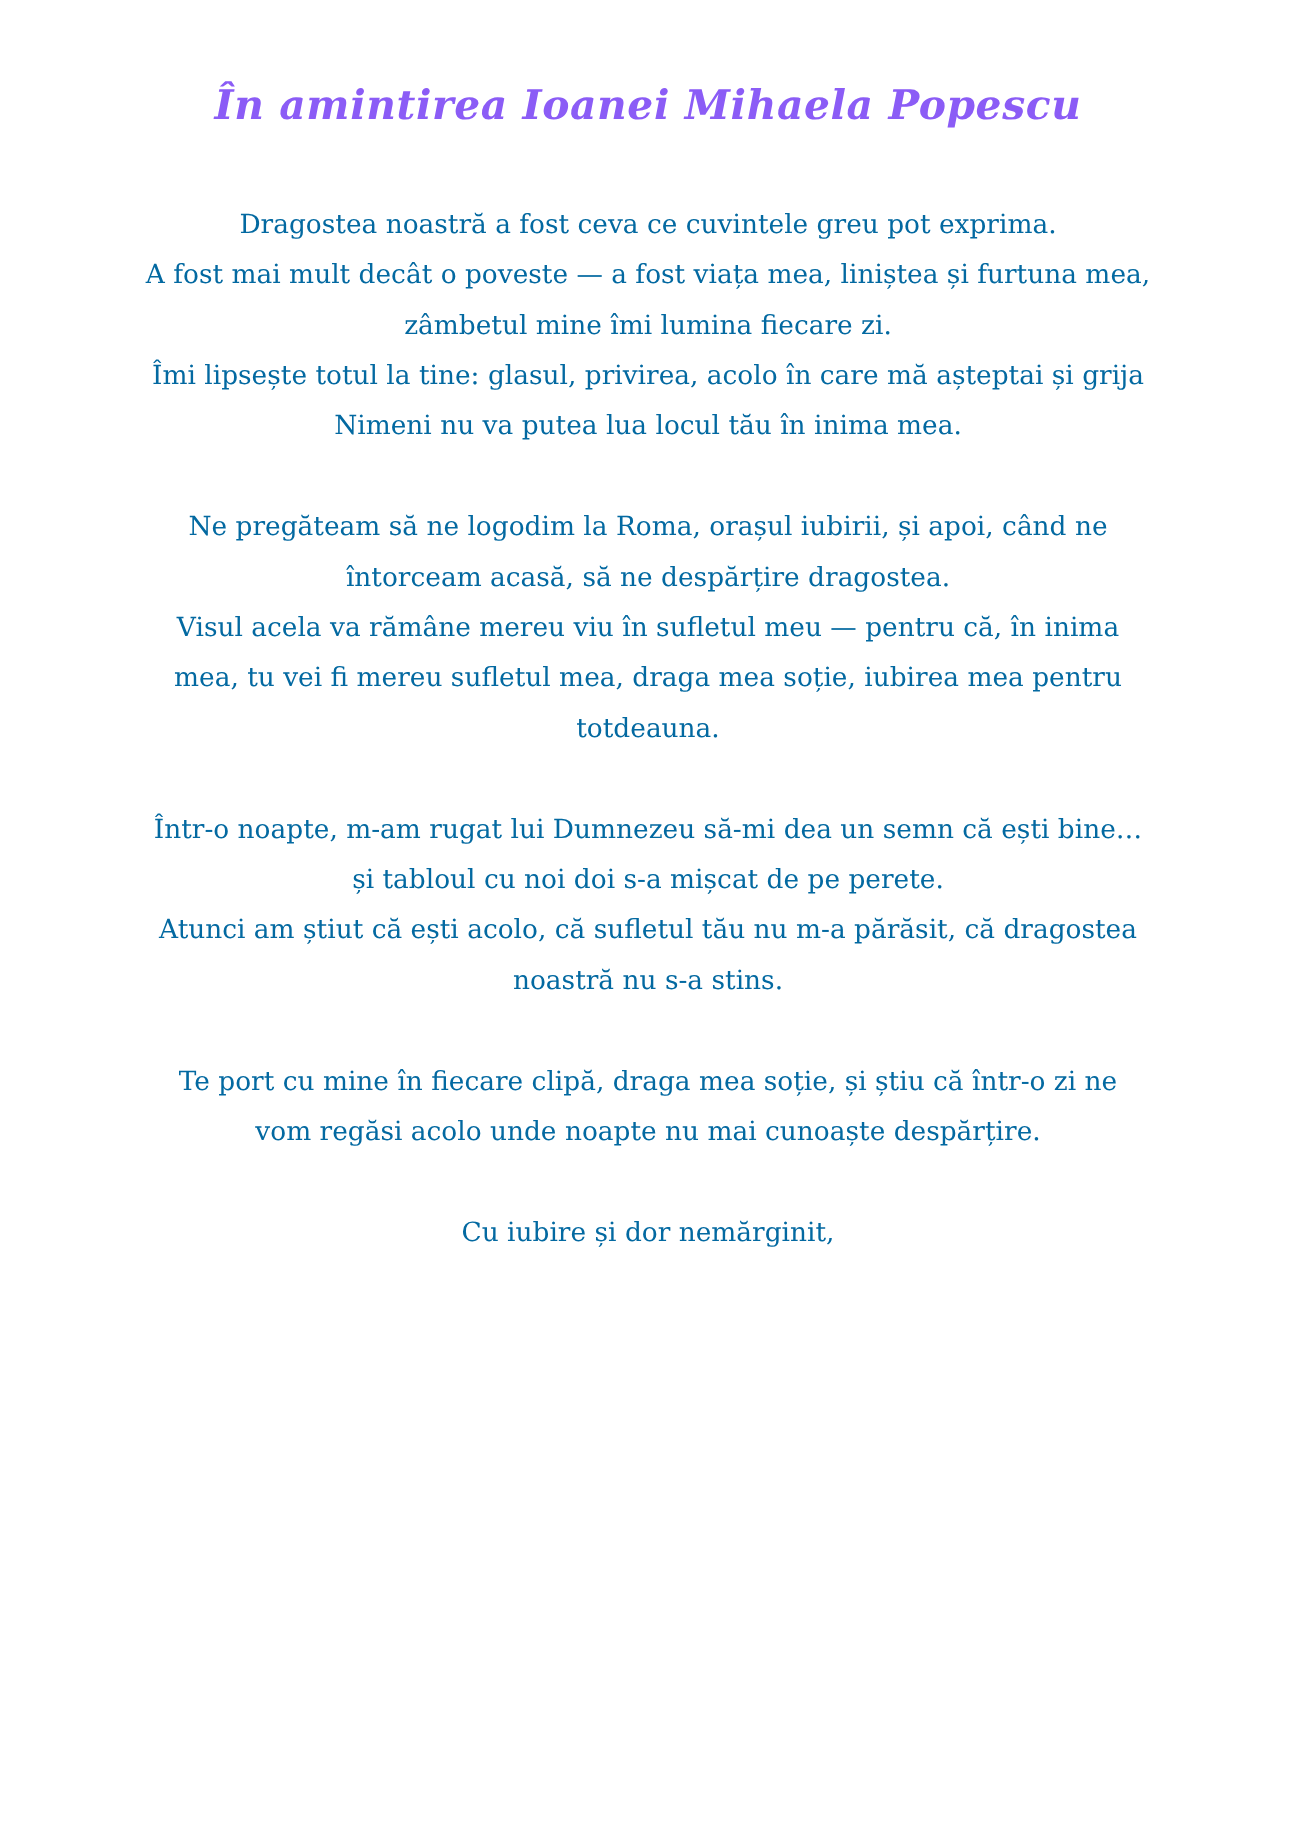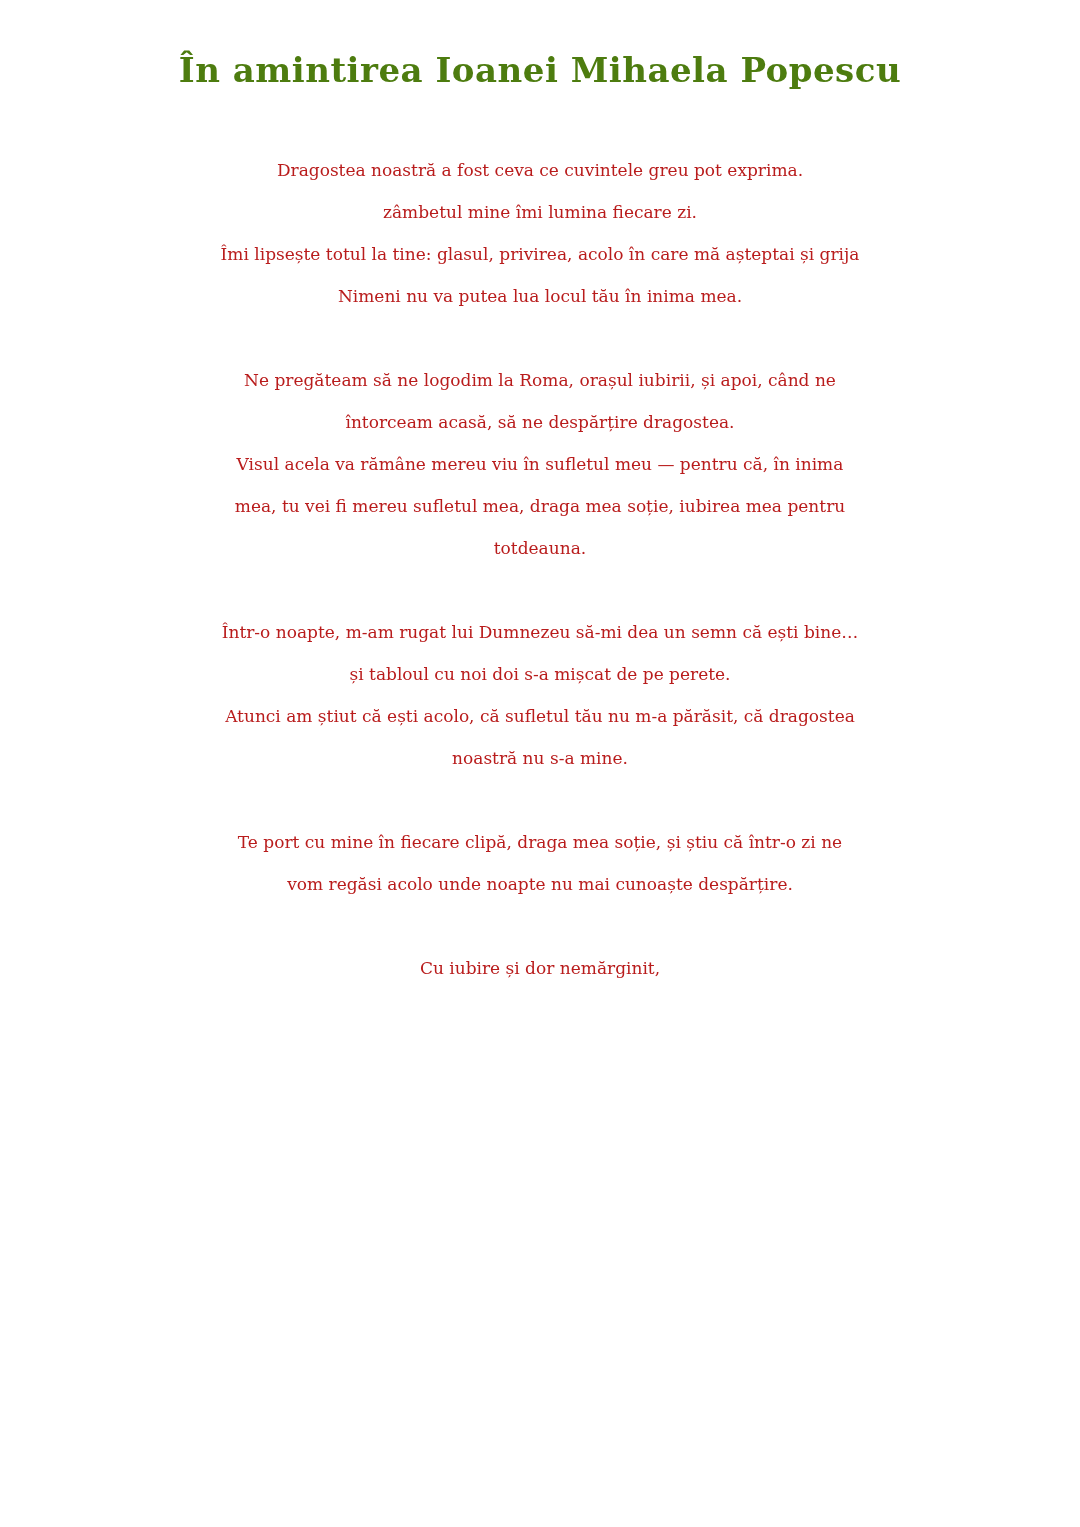--- a/index.html
+++ b/index.html
@@ -10,34 +10,35 @@
   .page {
     position: relative;
     width: 1080px;
     height: 1527px;
     margin: 0 auto;
     background: #ffffff;
     overflow: hidden;
     font-family: "DejaVu Serif", "Liberation Serif", serif;
   }
   .page-title {
-    margin: 46px auto 0 auto;
+    margin: 64px auto 0 auto;
     width: 1000px;
     text-align: center;
     font-size: 34px;
     line-height: 48px;
     font-weight: bold;
-    color: #4d7c0f;
+    color: #8b5cf6;
     letter-spacing: 0.5px;
+    font-style: italic;
   }
   .memorial-body {
     margin: 55px auto 0 auto;
     width: 1000px;
-    color: #b91c1c;
-    font-size: 17px;
+    color: #0369a1;
+    font-size: 22px;
   }
   .paragraph {
     margin: 0 0 42px 0;
   }
   .paragraph:last-child {
     margin-bottom: 0;
   }
   .text-line {
     text-align: center;
     line-height: 42px;
@@ -48,38 +49,39 @@
 <body>
 
 <div class="page">
 
   <h1 class="page-title">În amintirea Ioanei Mihaela Popescu</h1>
 
   <div class="memorial-body">
 
     <div class="paragraph">
       <div class="text-line">Dragostea noastră a fost ceva ce cuvintele greu pot exprima.</div>
+      <div class="text-line">A fost mai mult decât o poveste — a fost viața mea, liniștea și furtuna mea,</div>
       <div class="text-line">zâmbetul mine îmi lumina fiecare zi.</div>
       <div class="text-line">Îmi lipsește totul la tine: glasul, privirea, acolo în care mă așteptai și grija</div>
       <div class="text-line">Nimeni nu va putea lua locul tău în inima mea.</div>
     </div>
 
     <div class="paragraph">
       <div class="text-line">Ne pregăteam să ne logodim la Roma, orașul iubirii, și apoi, când ne</div>
       <div class="text-line">întorceam acasă, să ne despărțire dragostea.</div>
       <div class="text-line">Visul acela va rămâne mereu viu în sufletul meu — pentru că, în inima</div>
       <div class="text-line">mea, tu vei fi mereu sufletul mea, draga mea soție, iubirea mea pentru</div>
       <div class="text-line">totdeauna.</div>
     </div>
 
     <div class="paragraph">
       <div class="text-line">Într-o noapte, m-am rugat lui Dumnezeu să-mi dea un semn că ești bine…</div>
       <div class="text-line">și tabloul cu noi doi s-a mișcat de pe perete.</div>
       <div class="text-line">Atunci am știut că ești acolo, că sufletul tău nu m-a părăsit, că dragostea</div>
-      <div class="text-line">noastră nu s-a mine.</div>
+      <div class="text-line">noastră nu s-a stins.</div>
     </div>
 
     <div class="paragraph">
       <div class="text-line">Te port cu mine în fiecare clipă, draga mea soție, și știu că într-o zi ne</div>
       <div class="text-line">vom regăsi acolo unde noapte nu mai cunoaște despărțire.</div>
     </div>
 
     <div class="paragraph">
       <div class="text-line">Cu iubire și dor nemărginit,</div>
     </div>

